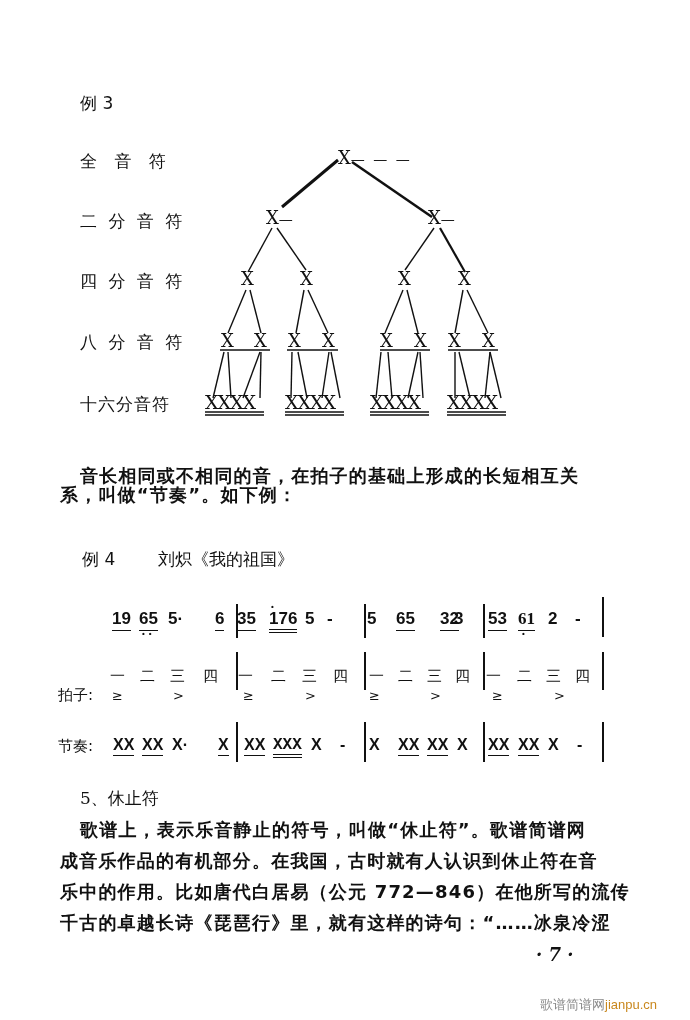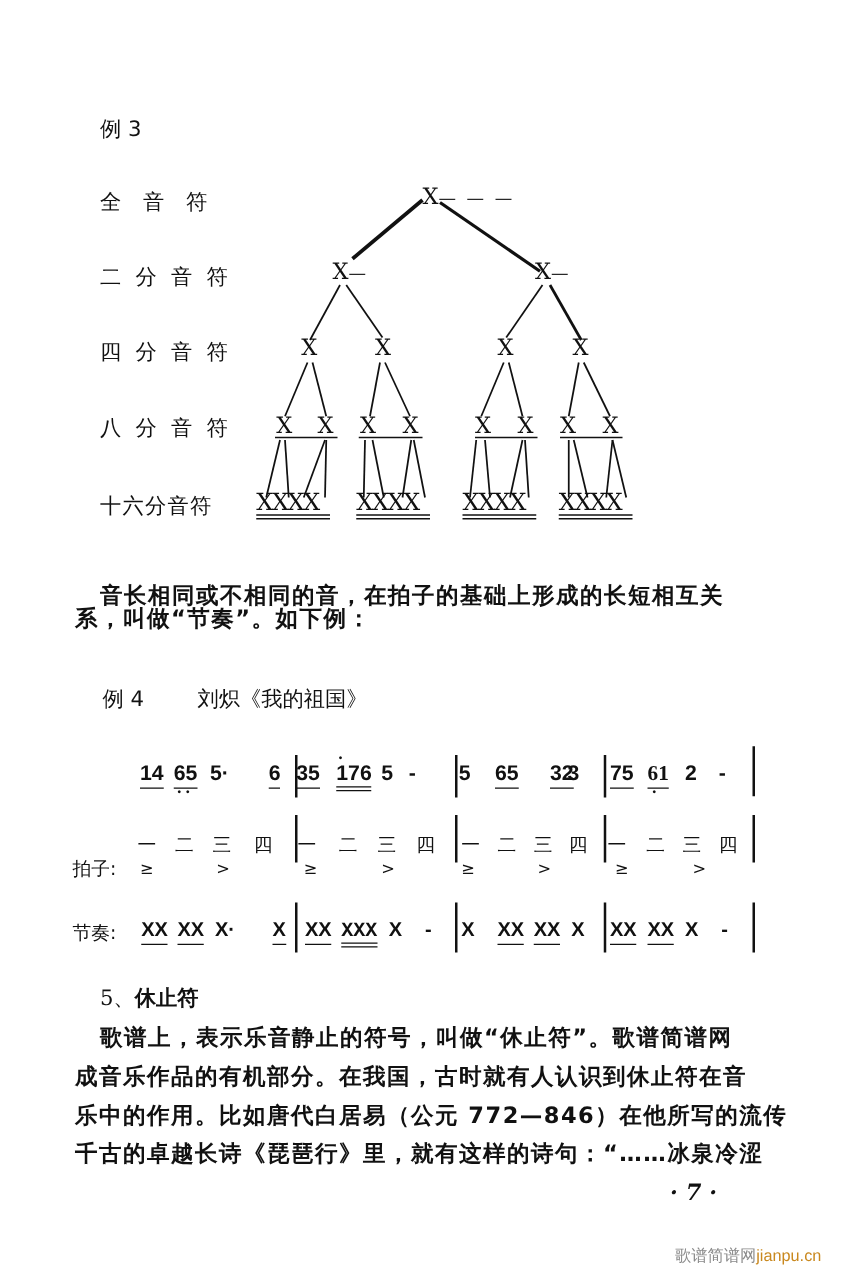--- a/index.html
+++ b/index.html
@@ -115,38 +115,38 @@
 <div class="abs" style="left:370px;top:391px;font-size:19px;letter-spacing:-1px;">XXXX</div>
 <div class="abs" style="left:447px;top:391px;font-size:19px;letter-spacing:-1px;">XXXX</div>
 
 <div class="abs para" style="left:80px;top:464px;">音长相同或不相同的音，在拍子的基础上形成的长短相互关</div>
 <div class="abs para" style="left:60px;top:483px;">系，叫做“节奏”。如下例：</div>
 
 <div class="abs label cjk" style="left:82px;top:548px;">例 4</div>
 <div class="abs label cjk" style="left:158px;top:548px;">刘炽《我的祖国》</div>
 
 <div class="abs num" style="left:112px;top:609px;">
-  <span class="abs ul" style="left:0;">14</span>
+  <span class="abs ul" style="left:0;">19</span>
   <span class="abs ul" style="left:27px;">65</span>
   <span class="abs" style="left:30px;top:20px;font-size:8px;letter-spacing:4px;">••</span>
   <span class="abs" style="left:56px;">5·</span>
   <span class="abs ul" style="left:103px;">6</span>
 
   <span class="abs ul" style="left:125px;">35</span>
   <span class="abs ul2" style="left:157px;">176</span>
   <span class="abs" style="left:159px;top:-7px;font-size:8px;">•</span>
   <span class="abs" style="left:193px;">5</span>
   <span class="abs" style="left:215px;">-</span>
 
   <span class="abs" style="left:255px;">5</span>
   <span class="abs ul" style="left:284px;">65</span>
   <span class="abs ul" style="left:328px;">32</span>
   <span class="abs" style="left:342px;">3</span>
 
-  <span class="abs ul" style="left:376px;">75</span>
+  <span class="abs ul" style="left:376px;">53</span>
   <span class="abs ul" style="left:406px;font-family:Liberation Serif, serif;">61</span>
   <span class="abs" style="left:410px;top:20px;font-size:8px;">•</span>
   <span class="abs" style="left:436px;">2</span>
   <span class="abs" style="left:463px;">-</span>
 </div>
 
 <div class="abs beat" style="left:58px;top:686px;">拍子:</div>
 <div class="abs beat" style="left:0;top:667px;">
   <span class="abs" style="left:110px;">一</span>
   <span class="abs" style="left:140px;">二</span>
@@ -212,21 +212,21 @@
 <div class="barline" style="left:364px;top:652px;height:38px;"></div>
 <div class="barline" style="left:483px;top:652px;height:38px;"></div>
 <div class="barline" style="left:602px;top:652px;height:38px;"></div>
 
 <div class="barline" style="left:236px;top:722px;height:40px;"></div>
 <div class="barline" style="left:364px;top:722px;height:40px;"></div>
 <div class="barline" style="left:483px;top:722px;height:40px;"></div>
 <div class="barline" style="left:602px;top:722px;height:40px;"></div>
 
 <div class="abs" style="left:80px;top:787px;font-size:17px;">
-  <span style="font-family:'DejaVu Serif',serif;">5、</span><span class="cjk" style="font-weight:bold;">休止符</span>
+  <span style="font-family:'DejaVu Serif',serif;">5、</span><span class="cjk" style="font-weight:normal;">休止符</span>
 </div>
 <div class="abs para" style="left:80px;top:818px;">歌谱上，表示乐音静止的符号，叫做“休止符”。歌谱简谱网</div>
 <div class="abs para" style="left:60px;top:849px;">成音乐作品的有机部分。在我国，古时就有人认识到休止符在音</div>
 <div class="abs para" style="left:60px;top:880px;">乐中的作用。比如唐代白居易（公元 772—846）在他所写的流传</div>
 <div class="abs para" style="left:60px;top:911px;">千古的卓越长诗《琵琶行》里，就有这样的诗句：“……冰泉冷涩</div>
 
 <div class="abs" style="left:536px;top:944px;font-size:18px;font-weight:bold;font-style:italic;">· 7 ·</div>
 
 <div class="abs watermark" style="left:540px;top:996px;">
   <span>歌谱简谱网</span><span class="en">jianpu.cn</span>

